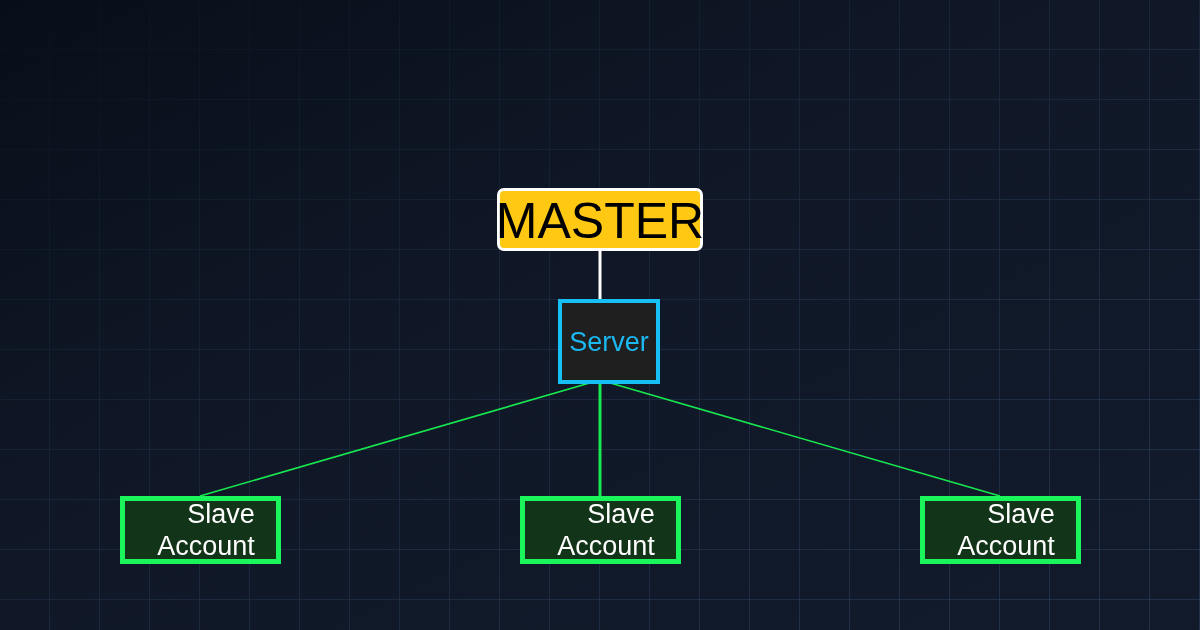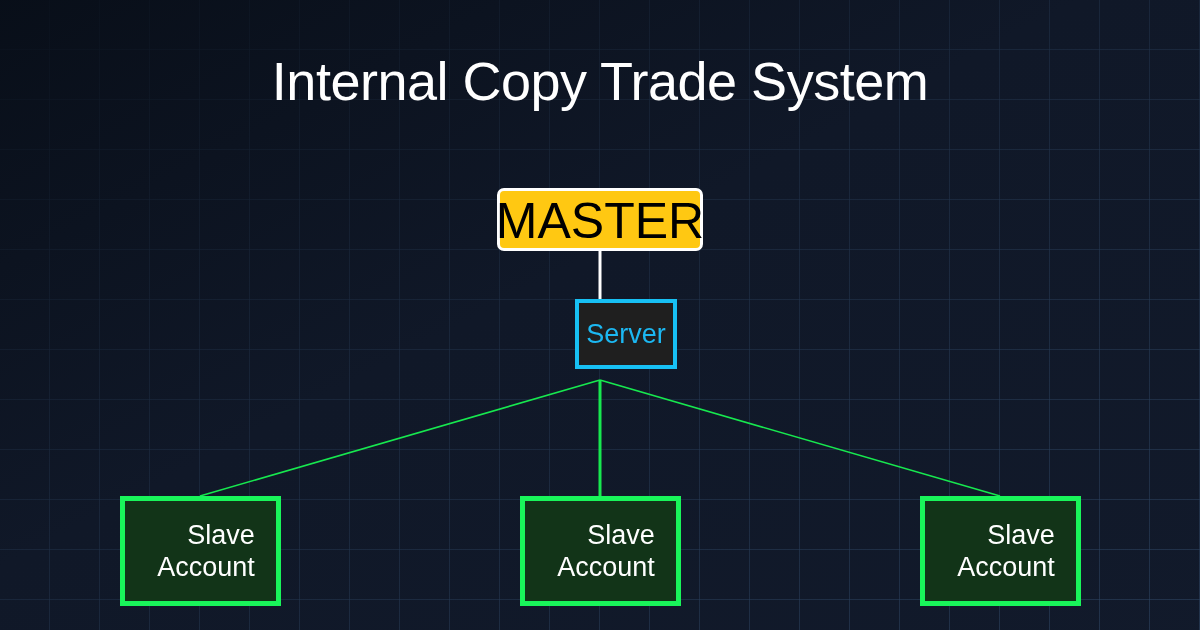--- a/index.html
+++ b/index.html
@@ -68,37 +68,37 @@
   .node-master .node-label {
     color: #000000;
     font-size: 50px;
     line-height: 56px;
     white-space: nowrap;
     position: relative;
     top: 1px;
   }
 
   .node-server {
-    left: 575px;
+    left: 558px;
     top: 299px;
     width: 102px;
-    height: 70px;
+    height: 85px;
     background: #1f1f1f;
     border: 4px solid #17C0F4;
   }
   .node-server .node-label {
     color: #1CB8F2;
     font-size: 27px;
     line-height: 30px;
     white-space: nowrap;
   }
 
   .node-slave {
     width: 161px;
-    height: 110px;
+    height: 68px;
     top: 496px;
     background: #123418;
     border: 5px solid #19F55A;
     padding-left: 11px;
   }
   .node-slave .node-label {
     color: #ffffff;
     font-size: 27px;
     line-height: 32px;
   }
@@ -121,21 +121,20 @@
     font-weight: bold;
     letter-spacing: -0.2px;
     white-space: nowrap;
   }
 </style>
 </head>
 <body>
 
 <div id="canvas">
 
-  <div class="title">Internal Copy Trade System</div>
 
   <svg id="links" viewBox="0 0 1200 630" width="1200" height="630">
 
     <line x1="600" y1="250" x2="600" y2="300" stroke="#FFFFFF" stroke-width="3"></line>
 
     <line x1="600" y1="380" x2="200" y2="496" stroke="#17E84F" stroke-width="1.6"></line>
 
     <line x1="600" y1="380" x2="600" y2="498" stroke="#17E84F" stroke-width="3"></line>
 
     <line x1="600" y1="380" x2="1000" y2="496" stroke="#17E84F" stroke-width="1.6"></line>

